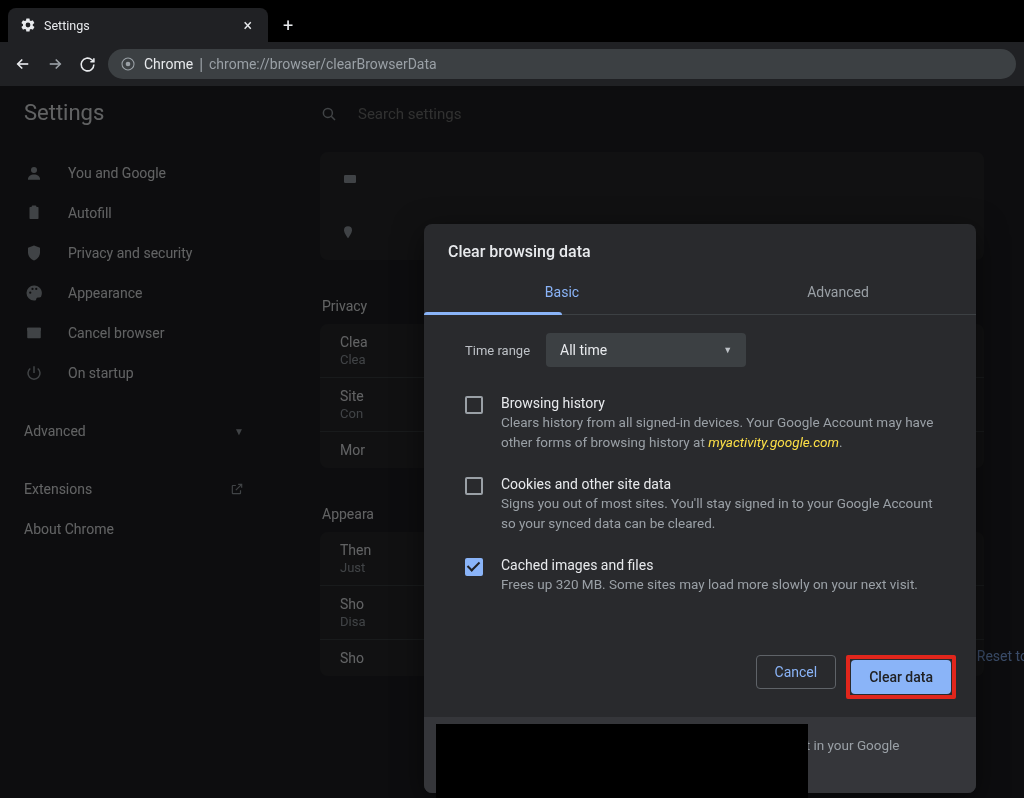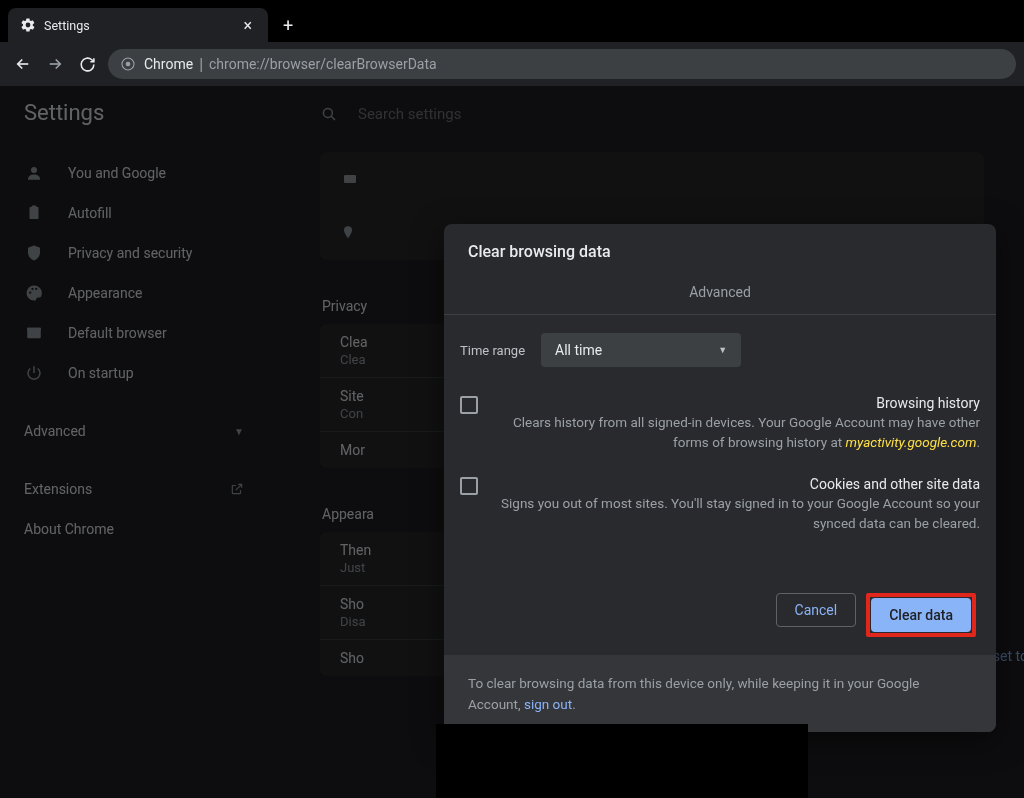--- a/index.html
+++ b/index.html
@@ -50,28 +50,28 @@
   .subrow { padding: 10px 20px; border-top: 1px solid #3c4043;}
   .subrow:first-child { border-top:none;}
   .subrow .t1 { font-size: 14px; color:#e8eaed;}
   .subrow .t2 { font-size: 13px; color:#9aa0a6; margin-top:2px;}
   .resetlink { position:absolute; right: -4px; top: 562px; font-size:14px; color:#8ab4f8;}
 
   
   .redact { position:absolute; left: 436px; top: 638px; width: 372px; height: 76px; background:#000; z-index:40;}
 
   
-  .dialog { position: absolute; left: 444px; top: 138px; width: 552px; background: #292a2d; border-radius: 8px; z-index: 30; box-shadow: 0 8px 30px rgba(0,0,0,0.5); color:#e8eaed; overflow:hidden;}
+  .dialog { position: absolute; left: 424px; top: 138px; width: 552px; background: #292a2d; border-radius: 8px; z-index: 30; box-shadow: 0 8px 30px rgba(0,0,0,0.5); color:#e8eaed; overflow:hidden;}
   .dialog h2 { font-size: 16px; font-weight: 500; padding: 18px 24px 8px; }
   .tabs { display: flex; height: 46px; border-bottom: 1px solid #3c4043; }
   .tabbtn { flex:1; display:flex; align-items:center; justify-content:center; font-size:14px; color:#9aa0a6; position:relative;}
   .tabbtn.active { color:#8ab4f8; }
   .tabbtn.active::after { content:""; position:absolute; left:0; right:0; bottom:-1px; height:3px; background:#8ab4f8; border-radius:3px 3px 0 0;}
   .tabs .tabbtn:first-child.active::after { right: 50%; left:0;}
-  .dbody { padding: 18px 16px 6px; text-align: right; }
+  .dbody { padding: 18px 41px 6px; }
   .trrow { display:flex; align-items:center; gap: 16px; font-size:14px; margin-bottom: 18px;}
   .trrow .label { color:#bdc1c6; font-size:13px;}
   .select { background:#3c4043; height:34px; border-radius:4px; display:flex; align-items:center; padding:0 14px; min-width: 200px; font-size:14px; justify-content:space-between;}
   .select .tri { font-size:9px; color:#bdc1c6;}
   .optrow { display:flex; gap:18px; padding: 10px 0 14px; }
   .cbox { width:18px; height:18px; border:2px solid #9aa0a6; border-radius:2px; flex-shrink:0; margin-top:1px; position:relative;}
   .cbox.checked { background:#8ab4f8; border-color:#8ab4f8;}
   .cbox.checked::after { content:""; position:absolute; left:3px; top:-1px; width:5px; height:10px; border-right:2.5px solid #202124; border-bottom:2.5px solid #202124; transform:rotate(45deg);}
   .opttext .t1 { font-size:14px; color:#e8eaed; margin-bottom:2px;}
   .opttext .t2 { font-size:13.5px; color:#9aa0a6; line-height:1.45;}
@@ -172,21 +172,21 @@
         </span>
       <span>Appearance</span>
     </div>
     <div class="sbitem">
       <span class="icon">
           <svg width="18" height="18" viewBox="0 0 24 24" fill="currentColor">
             <rect x="3" y="5" width="18" height="14" rx="1"></rect>
             <rect x="3" y="5" width="18" height="4"></rect>
           </svg>
         </span>
-      <span>Default browser</span>
+      <span>Cancel browser</span>
     </div>
     <div class="sbitem">
       <span class="icon">
           <svg width="18" height="18" viewBox="0 0 24 24" fill="none" stroke="currentColor" stroke-width="2">
             <path d="M12 3v9"></path>
             <path d="M7 6a8 8 0 1 0 10 0"></path>
           </svg>
         </span>
       <span>On startup</span>
     </div>
@@ -268,20 +268,23 @@
         </div>
     </div>
     <div class="resetlink">Reset to</div>
   </div>
 
   <div class="dimmer"></div>
 
   <div class="dialog">
     <h2>Clear browsing data</h2>
     <div class="tabs">
+      <div class="tabbtn active">
+          <span>Basic</span>
+        </div>
       <div class="tabbtn">
           <span>Advanced</span>
         </div>
     </div>
     <div class="dbody">
       <div class="trrow">
         <span class="label">Time range</span>
         <div class="select">
           <span>All time</span>
           <span class="tri">▼</span>
@@ -297,20 +300,27 @@
       </div>
 
       <div class="optrow">
         <div class="cbox"></div>
         <div class="opttext">
           <div class="t1">Cookies and other site data</div>
           <div class="t2">Signs you out of most sites. You'll stay signed in to your Google Account so your synced data can be cleared.</div>
         </div>
       </div>
 
+      <div class="optrow">
+        <div class="cbox checked"></div>
+        <div class="opttext">
+          <div class="t1">Cached images and files</div>
+          <div class="t2">Frees up 320 MB. Some sites may load more slowly on your next visit.</div>
+        </div>
+      </div>
     </div>
 
     <div class="dactions">
       <button class="btn cancel">
           <span>Cancel</span>
         </button>
       <span class="highlight-ring">
         <button class="btn confirm">
             <span>Clear data</span>
           </button>

